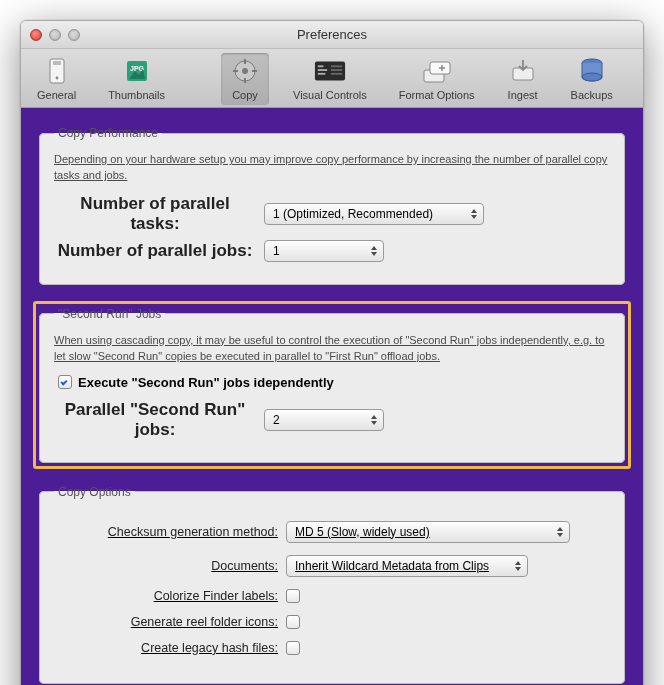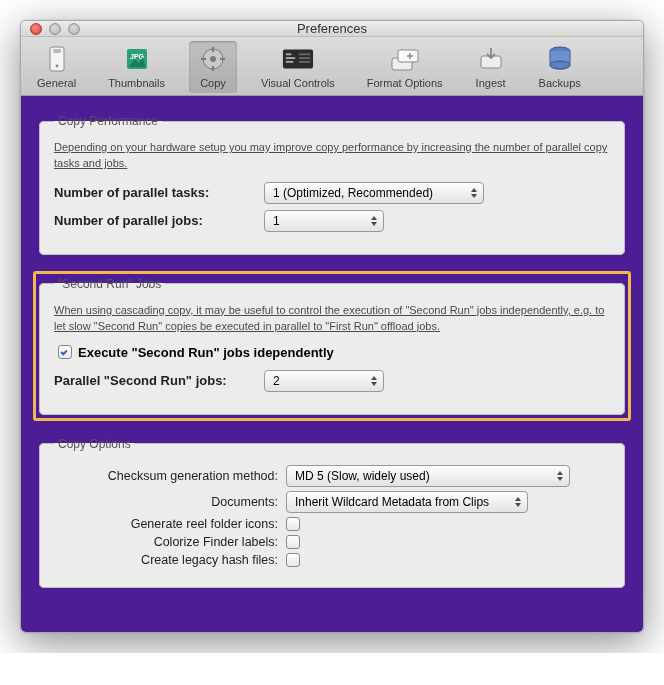--- a/index.html
+++ b/index.html
@@ -14,21 +14,21 @@
   }
   .window {
     width: 624px;
     background: #e8e8e8;
     border: 1px solid #aaa;
     border-radius: 6px;
     box-shadow: 0 10px 40px rgba(0,0,0,0.45), 0 0 0 1px rgba(0,0,0,0.05);
     overflow: hidden;
   }
   .titlebar {
-    height: 16px;
+    height: 28px;
     background: linear-gradient(#ededed, #d6d6d6);
     border-bottom: 1px solid #bdbdbd;
     display: flex;
     align-items: center;
     position: relative;
   }
   .traffic {
     display: flex;
     gap: 7px;
     padding-left: 9px;
@@ -61,20 +61,21 @@
     align-items: center;
     padding: 2px 8px 4px;
     border-radius: 4px;
     font-size: 11px;
     color: #3a3a3a;
     cursor: default;
   }
   .tb-item.selected {
     background: rgba(0,0,0,0.12);
     box-shadow: inset 0 1px 2px rgba(0,0,0,0.25);
+    margin-left: 32px;
   }
   .tb-icon {
     width: 32px; height: 32px;
     display: flex; align-items: center; justify-content: center;
     margin-bottom: 2px;
   }
   .content {
     padding: 18px 18px 28px;
     background: #4c1d95;
   }
@@ -105,23 +106,23 @@
     margin: 2px 0 10px;
     text-decoration: underline;
   }
   .row {
     display: flex;
     align-items: center;
     margin: 6px 0;
   }
   .row label.lbl {
     flex: 0 0 210px;
-    text-align: left;
+    text-align: center;
     padding-right: 8px;
-    font-size: 13px;
+    font-size: 17px;
     font-weight: bold;
     color: #222;
   }
   .select {
     display: inline-flex;
     align-items: center;
     height: 22px;
     background: linear-gradient(#fdfdfd, #e3e3e3);
     border: 1px solid #999;
     border-radius: 4px;
@@ -171,21 +172,22 @@
   .check-row {
     display: flex;
     align-items: center;
     font-size: 13px;
     font-weight: bold;
     margin: 8px 0 10px 4px;
   }
   .opt-row {
     display: flex;
     align-items: center;
-    margin: 4px 0;
+    margin: 12px 0;
+    text-decoration: underline;
   }
   .opt-row .olbl {
     flex: 0 0 232px;
     text-align: right;
     padding-right: 8px;
     font-size: 12.5px;
     color: #222;
   }
 </style>
 </head>
@@ -330,27 +332,27 @@
         </div>
       </div>
       <div class="opt-row">
         <div class="olbl">Documents:</div>
         <div class="select" style="width:242px">
           <span>Inherit Wildcard Metadata from Clips</span>
           <span class="arrows"></span>
         </div>
       </div>
       <div class="opt-row">
+        <div class="olbl">Colorize Finder labels:</div>
+        <span class="checkbox"></span>
+      </div>
+      <div class="opt-row">
         <div class="olbl">Generate reel folder icons:</div>
         <span class="checkbox"></span>
       </div>
       <div class="opt-row">
-        <div class="olbl">Colorize Finder labels:</div>
-        <span class="checkbox"></span>
-      </div>
-      <div class="opt-row">
         <div class="olbl">Create legacy hash files:</div>
         <span class="checkbox"></span>
       </div>
     </fieldset>
 
   </div>
 </div>
 
 </body></html>

